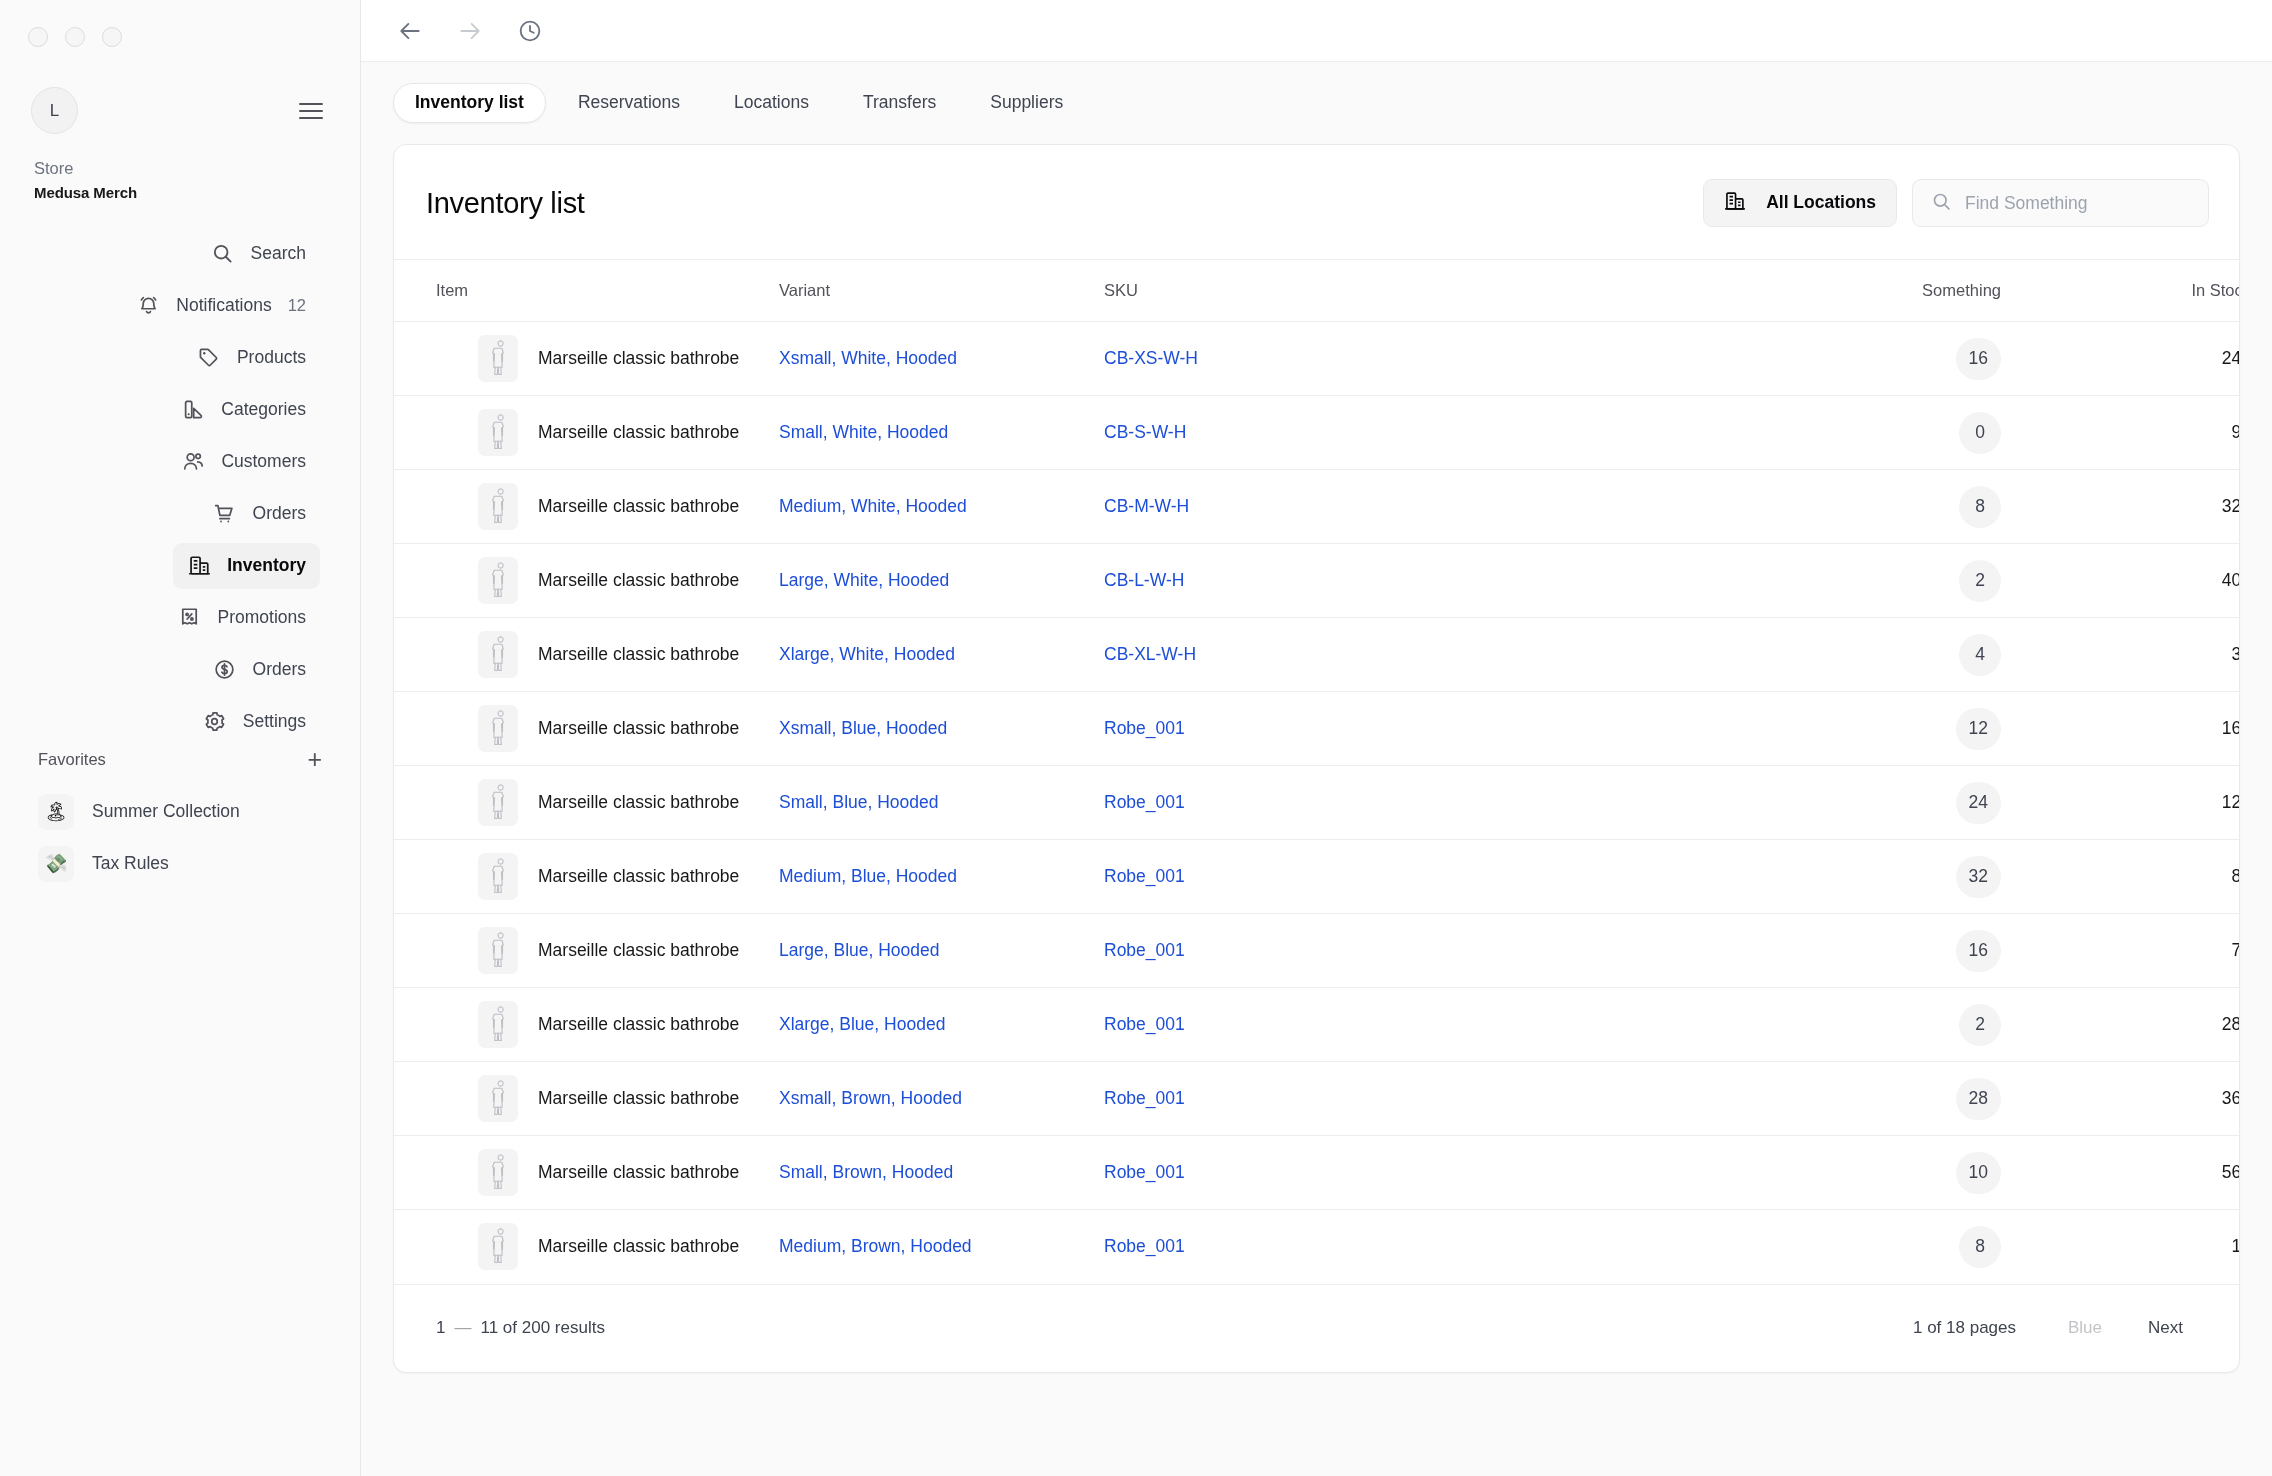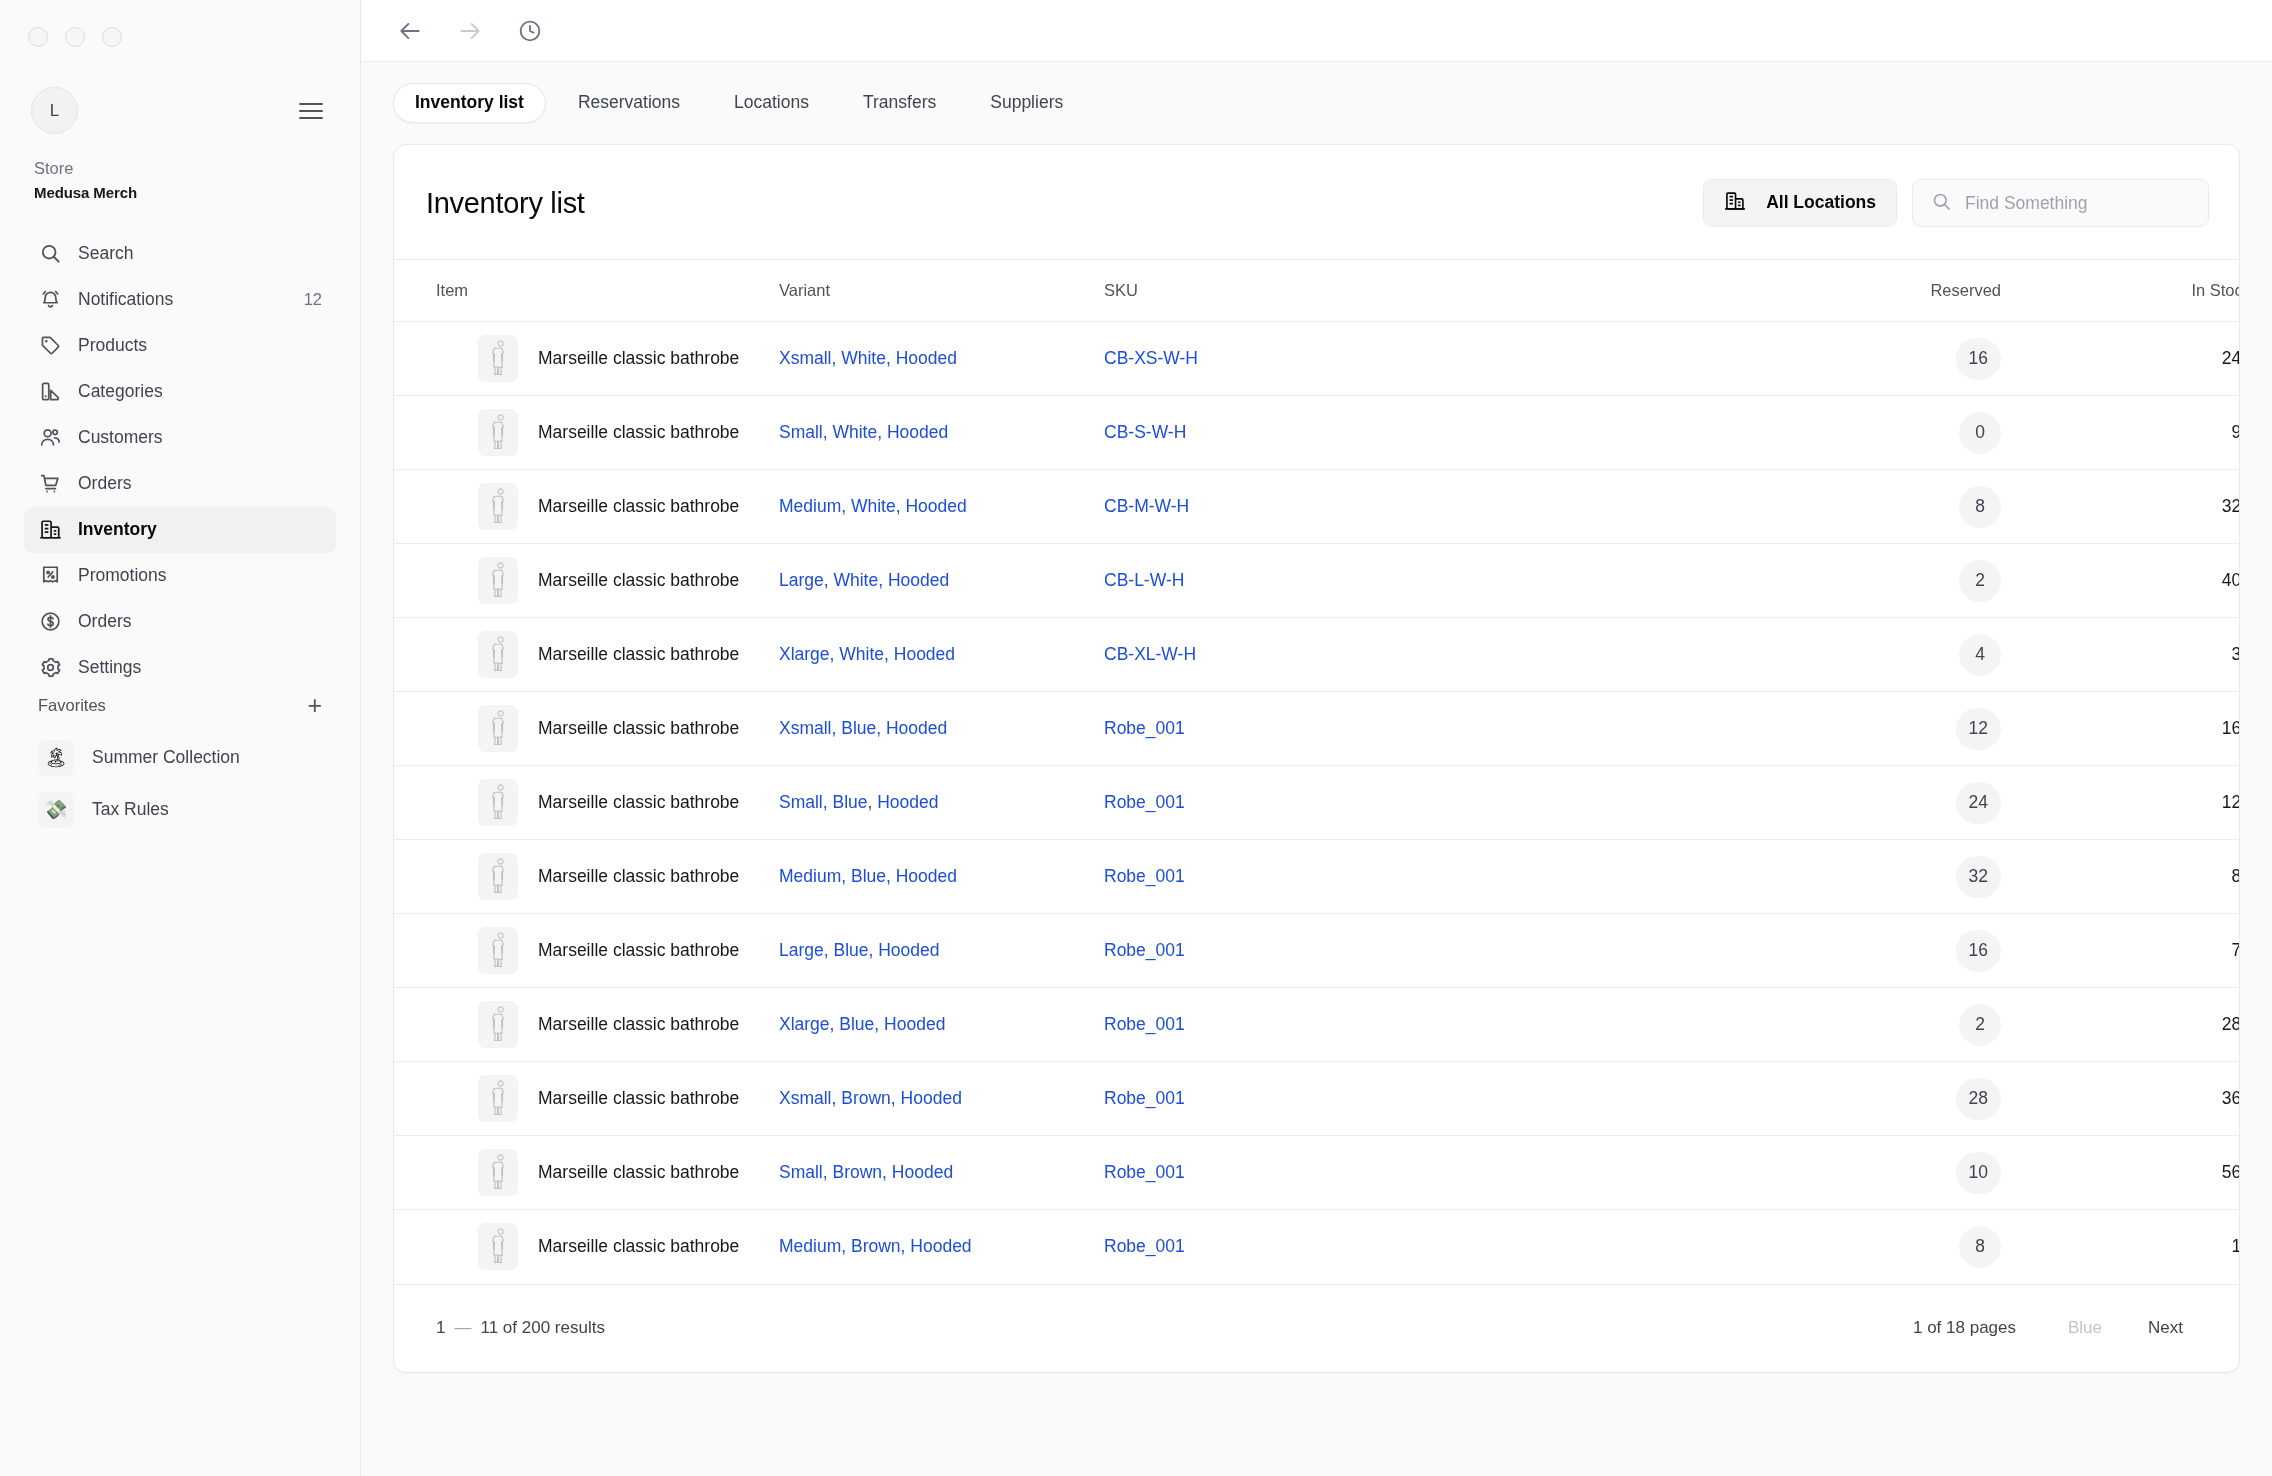--- a/index.html
+++ b/index.html
@@ -35,21 +35,21 @@
     background: #f2f2f3; border: 1px solid #e4e4e7;
     display: flex; align-items: center; justify-content: center;
     font-size: 17px; color: #3f4450; font-weight: 400;
   }
   .hamburger { display: flex; flex-direction: column; gap: 5px; cursor: pointer; padding: 6px; }
   .hamburger span { display: block; width: 24px; height: 2px; background: #52525b; border-radius: 1px; }
   .store-meta { padding: 22px 31px 0 34px; }
   .store-label { font-size: 16.5px; color: #6b7280; line-height: 1.5; }
   .store-name { font-size: 15px; color: #18181b; font-weight: 700; margin-top: 3px; letter-spacing: -0.1px; }
 
-  .nav { margin-top: 30px; padding: 0 24px; display: flex; flex-direction: column; gap: 0; }
+  .nav { margin-top: 30px; padding: 0 40px; display: flex; flex-direction: column; gap: 6px; align-items: flex-end; }
   .nav-item {
     display: flex; align-items: center; gap: 16px;
     height: 46px; padding: 0 14px; border-radius: 9px;
     font-size: 17.5px; color: #3f4450; cursor: pointer;
     position: relative;
   }
   .nav-item.active { background: #f1f1f2; color: #09090b; font-weight: 700; }
   .nav-item .ico { width: 24px; height: 24px; display: flex; align-items: center; justify-content: center; flex: 0 0 24px; }
   .nav-item .ico svg { width: 23px; height: 23px; display: block; }
   .nav-label { flex: 1; line-height: 1; }
@@ -389,21 +389,21 @@
             </div>
           </div>
         </div>
 
         <table>
           <thead>
             <tr>
               <th class="col-item">Item</th>
               <th class="col-var">Variant</th>
               <th class="col-sku">SKU</th>
-              <th class="col-res">Reserved</th>
+              <th class="col-res">Something</th>
               <th class="col-stock">In Stock</th>
 
             </tr>
           </thead>
           <tbody id="tbody">
               <tr>
                 <td class="col-item">
                   <div class="item-cell">
                     <span class="thumb">
                       <svg viewBox="0 0 30 40" fill="none" stroke="#9aa0a8" stroke-width="1.1" stroke-linecap="round" stroke-linejoin="round">

